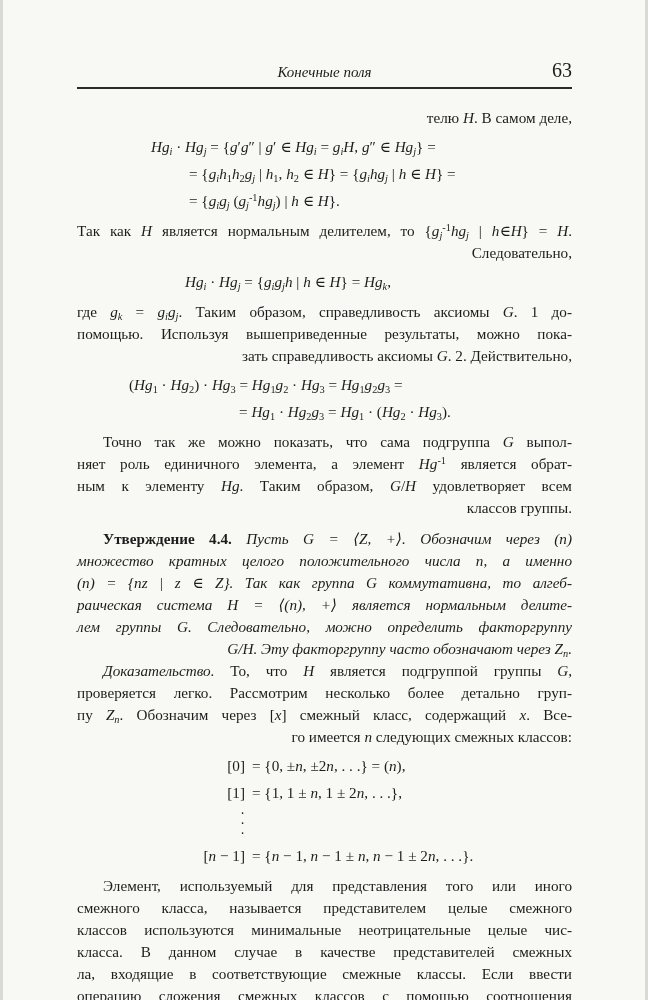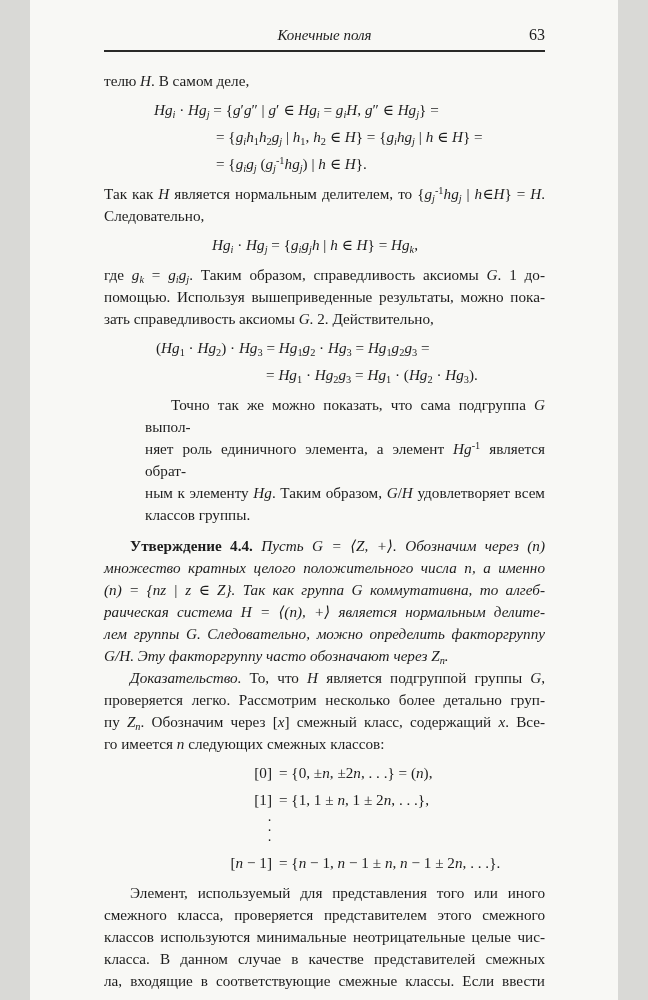--- a/index.html
+++ b/index.html
@@ -1,56 +1,56 @@
 <!DOCTYPE html>
 <html><head>
 <meta charset="utf-8">
 <style>
   html,body{margin:0;padding:0;background:#d9d9d6;}
   .page{
     position:relative;
-    width:588px;height:1000px;
+    width:642px;height:1000px;
     margin:0 auto;
     background:#f8f8f5;
     color:#1c1c1c;
     font-family:"Liberation Serif","DejaVu Serif",serif;
     font-size:15.2px;
     box-sizing:border-box;
-    padding:24px 73px 0 74px;
+    padding:60px 73px 0 74px;
     overflow:hidden;
   }
   
   .header{display:flex;align-items:baseline;line-height:21px;}
   .hspacer{flex:0 0 40px;}
   .htitle{flex:1;text-align:center;font-style:italic;font-size:15px;}
-  .hnum{flex:0 0 40px;text-align:right;font-size:16px;}
+  .hnum{flex:0 0 40px;text-align:right;font-size:20px;}
   .rule{border-bottom:2.5px solid #2a2a28;margin-top:4px;margin-bottom:18px;}
   
   .block{margin:0;}
-  .line{line-height:22px;text-align:left;}
+  .line{line-height:22px;text-align:right;}
   .line.fill{text-align:justify;text-align-last:justify;}
   .line.indent{text-indent:26px;}
   .lead.bold{font-weight:700;font-style:normal;}
   .lead.italic{font-style:italic;margin-top:38px;}
   .block.italic{font-style:italic;}
   
   .display{margin:4px 0 6px;}
   .dline,.drow{line-height:27px;}
-  .b1 .dline{margin-left:50px;}
+  .b1 .dline{margin-left:74px;}
   .b1 .dline.cont{margin-left:112px;}
   .b3 .dline{margin-left:108px;}
   .b5 .dline{margin-left:52px;}
   .b5 .dline.cont{margin-left:162px;}
   .b9{margin-left:88px;}
   .drow{display:flex;}
   .lhs{flex:0 0 80px;text-align:right;}
   .rhs{padding-left:7px;}
   .vdots{width:80px;text-align:right;padding-right:4px;line-height:10px;font-size:14px;margin:3px 0;white-space:pre-line;}
   
-  .b6{margin-top:6px;margin-left:41px;}
+  .b6{margin-top:6px;}
   .b7{margin-top:9px;}
   .b10{margin-top:6px;}
   
   i{font-style:italic;}
   sub,sup{font-size:68%;line-height:0;position:relative;vertical-align:baseline;}
   sup{top:-0.5em;}
   sub{top:0.28em;}
 </style>
 </head>
 <body>
@@ -119,20 +119,20 @@
         <div class="vdots">·
 ·
 ·</div>
         <div class="drow">
           <span class="lhs">[<i>n</i> − 1]</span>
           <span class="rhs">= {<i>n</i> − 1, <i>n</i> − 1 ± <i>n</i>, <i>n</i> − 1 ± 2<i>n</i>, . . .}.</span>
         </div>
       </div>
       <div class="block paragraph b10">
         <div class="line fill indent">Элемент, используемый для представления того или иного</div>
-        <div class="line fill">смежного класса, проверяется представителем этого смежного</div>
+        <div class="line fill">смежного класса, называется представителем целые смежного</div>
         <div class="line fill">классов используются минимальные неотрицательные целые чис-</div>
         <div class="line fill">класса. В данном случае в качестве представителей смежных</div>
         <div class="line fill">ла, входящие в соответствующие смежные классы. Если ввести</div>
         <div class="line fill">операцию сложения смежных классов с помощью соотношения</div>
       </div>
     </main>
 </div>
 
 </body></html>

